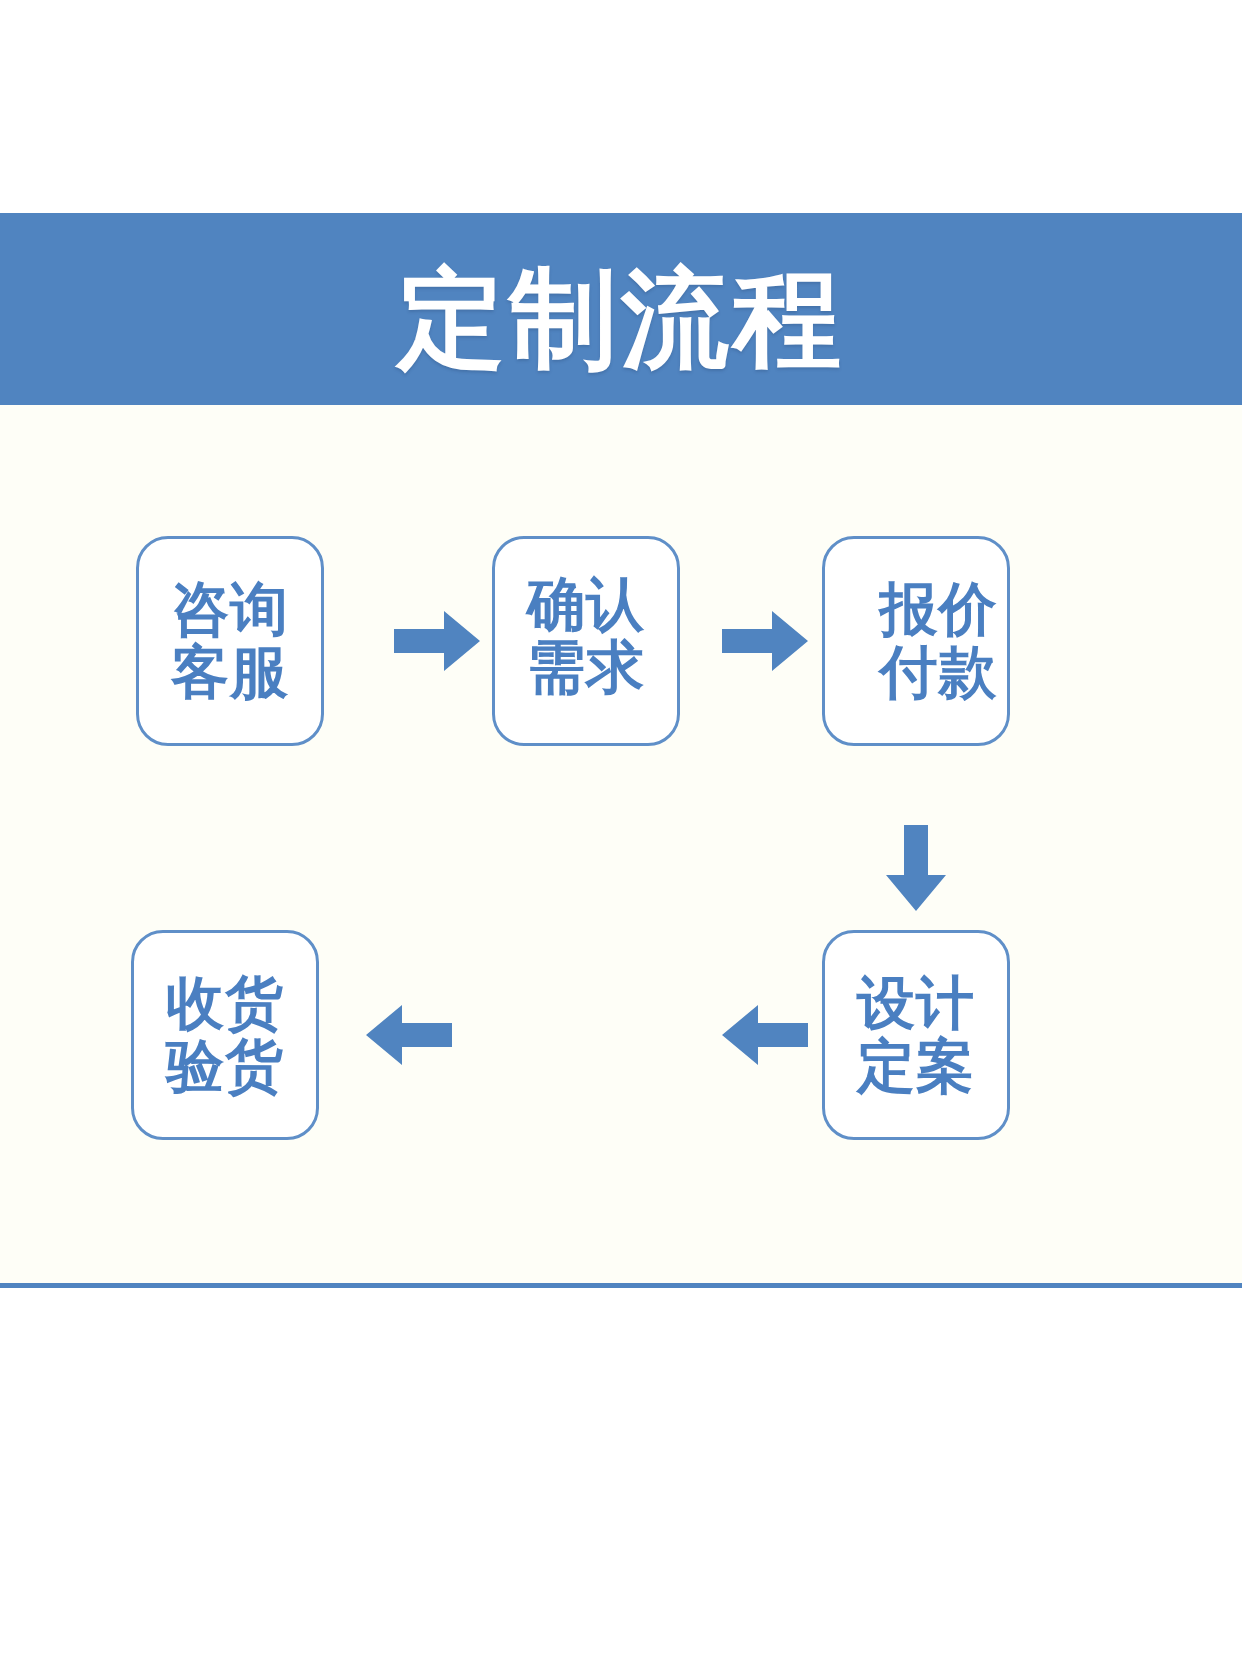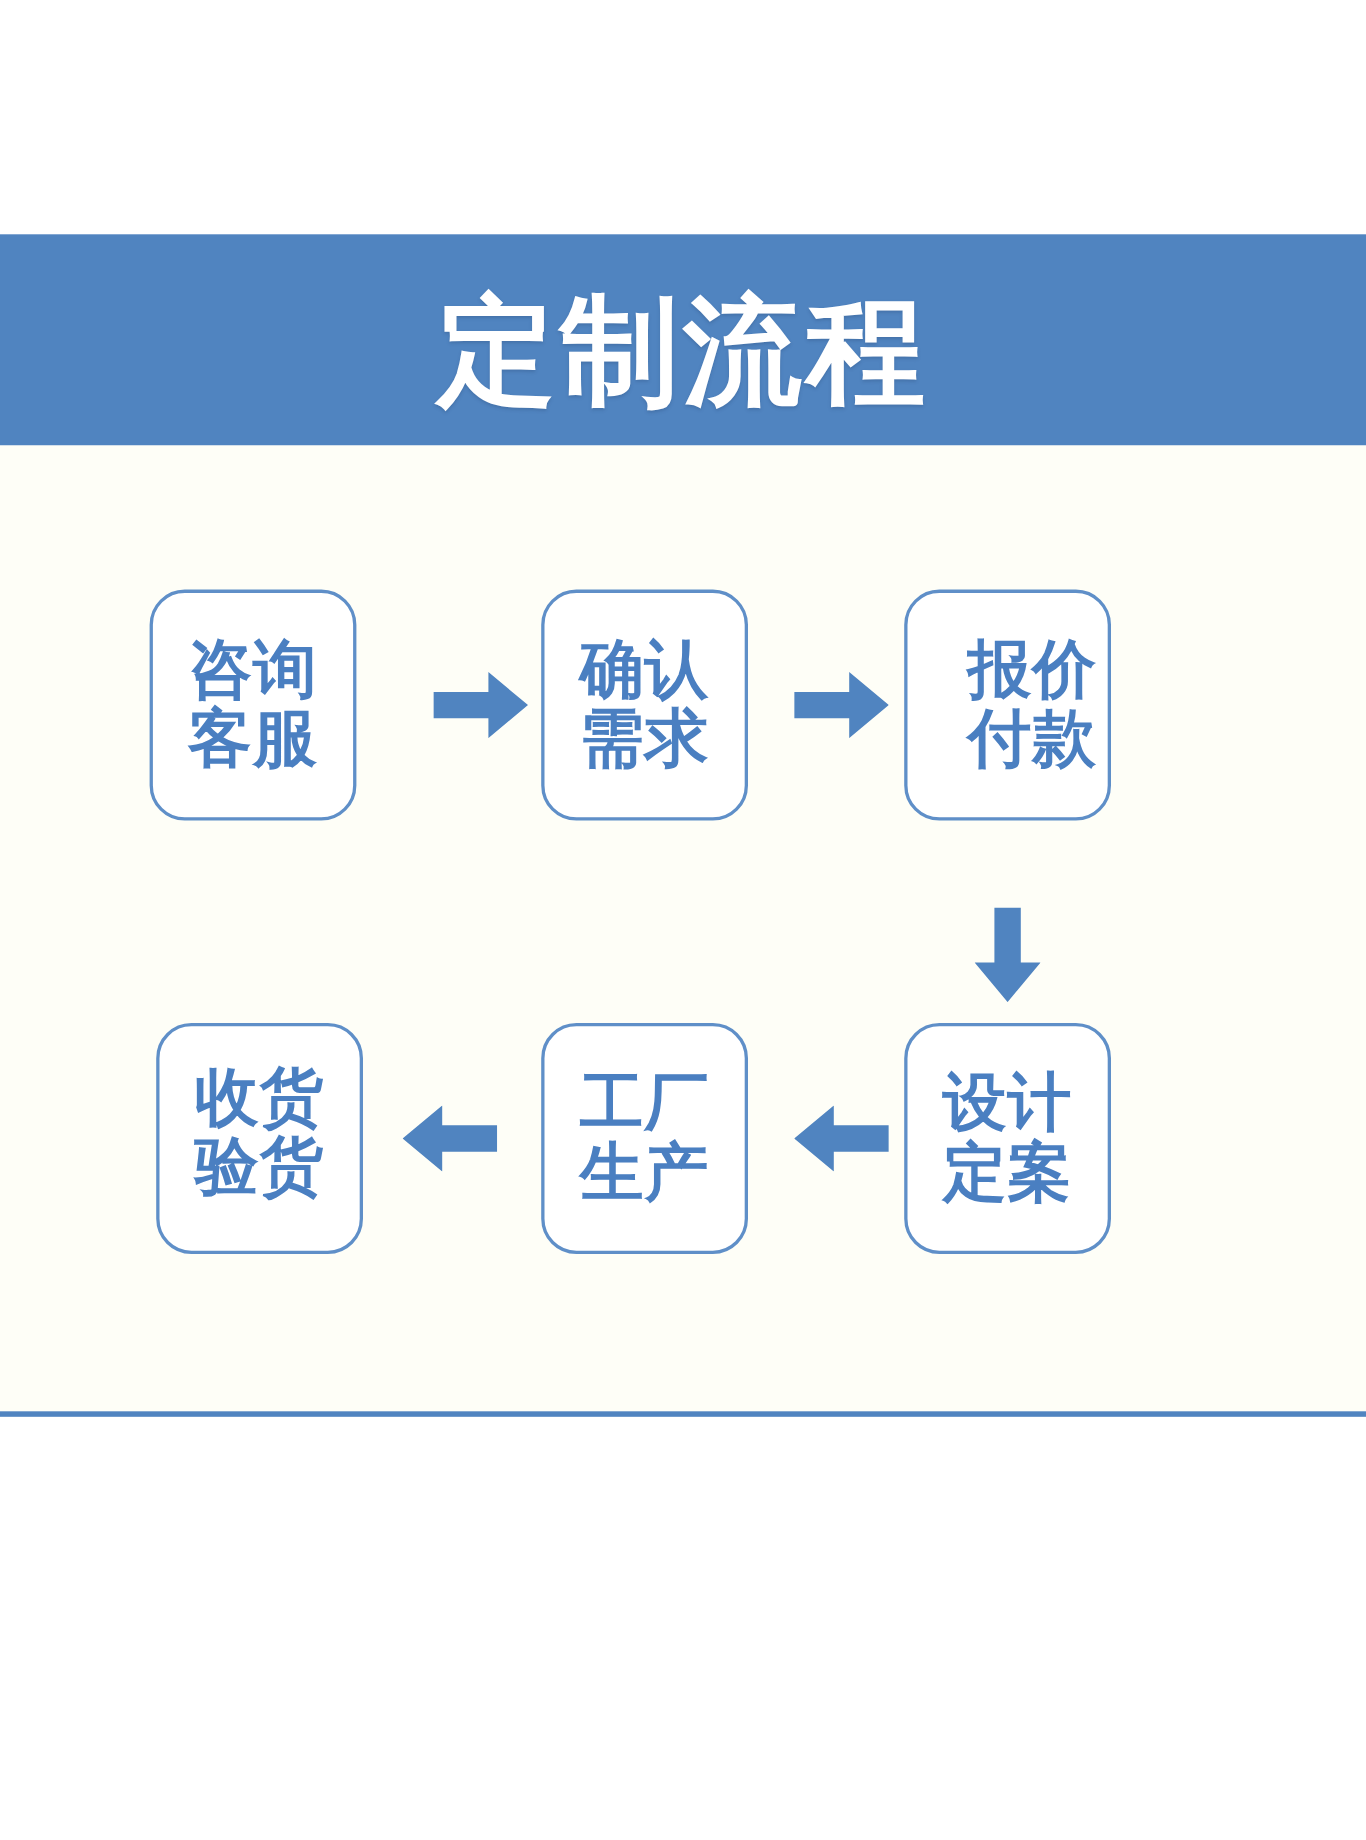--- a/index.html
+++ b/index.html
@@ -77,25 +77,25 @@
     color: #4a7fc1;
     font-size: 58px;
     font-weight: bold;
     line-height: 1.08;
     letter-spacing: 1px;
     white-space: nowrap;
   }
 
   
   .node-r1c1 { left: 136px; top: 131px; }
-  .node-r1c2 { left: 492px; top: 131px; }
+  .node-r1c2 { left: 492px; top: 131px; font-family: Liberation Mono, monospace; }
   .node-r1c3 { left: 822px; top: 131px; padding-left: 45px; }
 
   
-  .node-r2c1 { left: 142px; top: 525px; font-family: Liberation Mono, monospace; }
+  .node-r2c1 { left: 131px; top: 525px; }
   .node-r2c2 { left: 492px; top: 525px; }
   .node-r2c3 { left: 822px; top: 525px; }
 
   
   .arrow {
     position: absolute;
   }
   .arrow svg { display: block; }
 
   .arrow-h { width: 86px; height: 60px; }
@@ -166,24 +166,20 @@
         <div class="node-line">设计</div>
         <div class="node-line">定案</div>
       </div>
 
       <div class="arrow arrow-h arrow-r2a">
         <svg width="86" height="60" viewBox="0 0 86 60" aria-hidden="true">
           <polygon points="86,18 36,18 36,0 0,30 36,60 36,42 86,42" fill="#5084c0"></polygon>
         </svg>
       </div>
 
-      <div class="node node-r2c2">
-        <div class="node-line">工厂</div>
-        <div class="node-line">生产</div>
-      </div>
 
       <div class="arrow arrow-h arrow-r2b">
         <svg width="86" height="60" viewBox="0 0 86 60" aria-hidden="true">
           <polygon points="86,18 36,18 36,0 0,30 36,60 36,42 86,42" fill="#5084c0"></polygon>
         </svg>
       </div>
 
       <div class="node node-r2c1">
         <div class="node-line">收货</div>
         <div class="node-line">验货</div>

